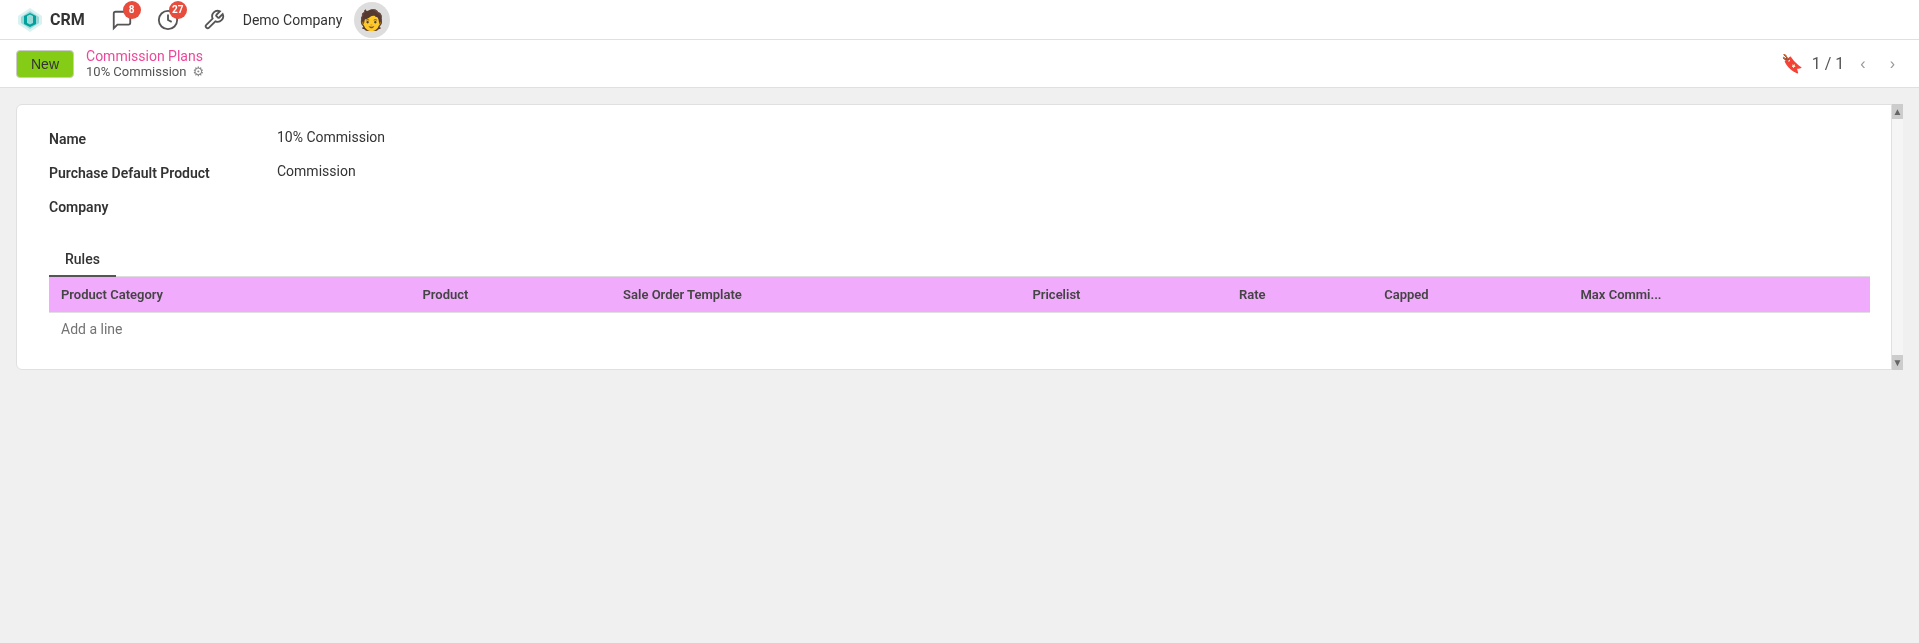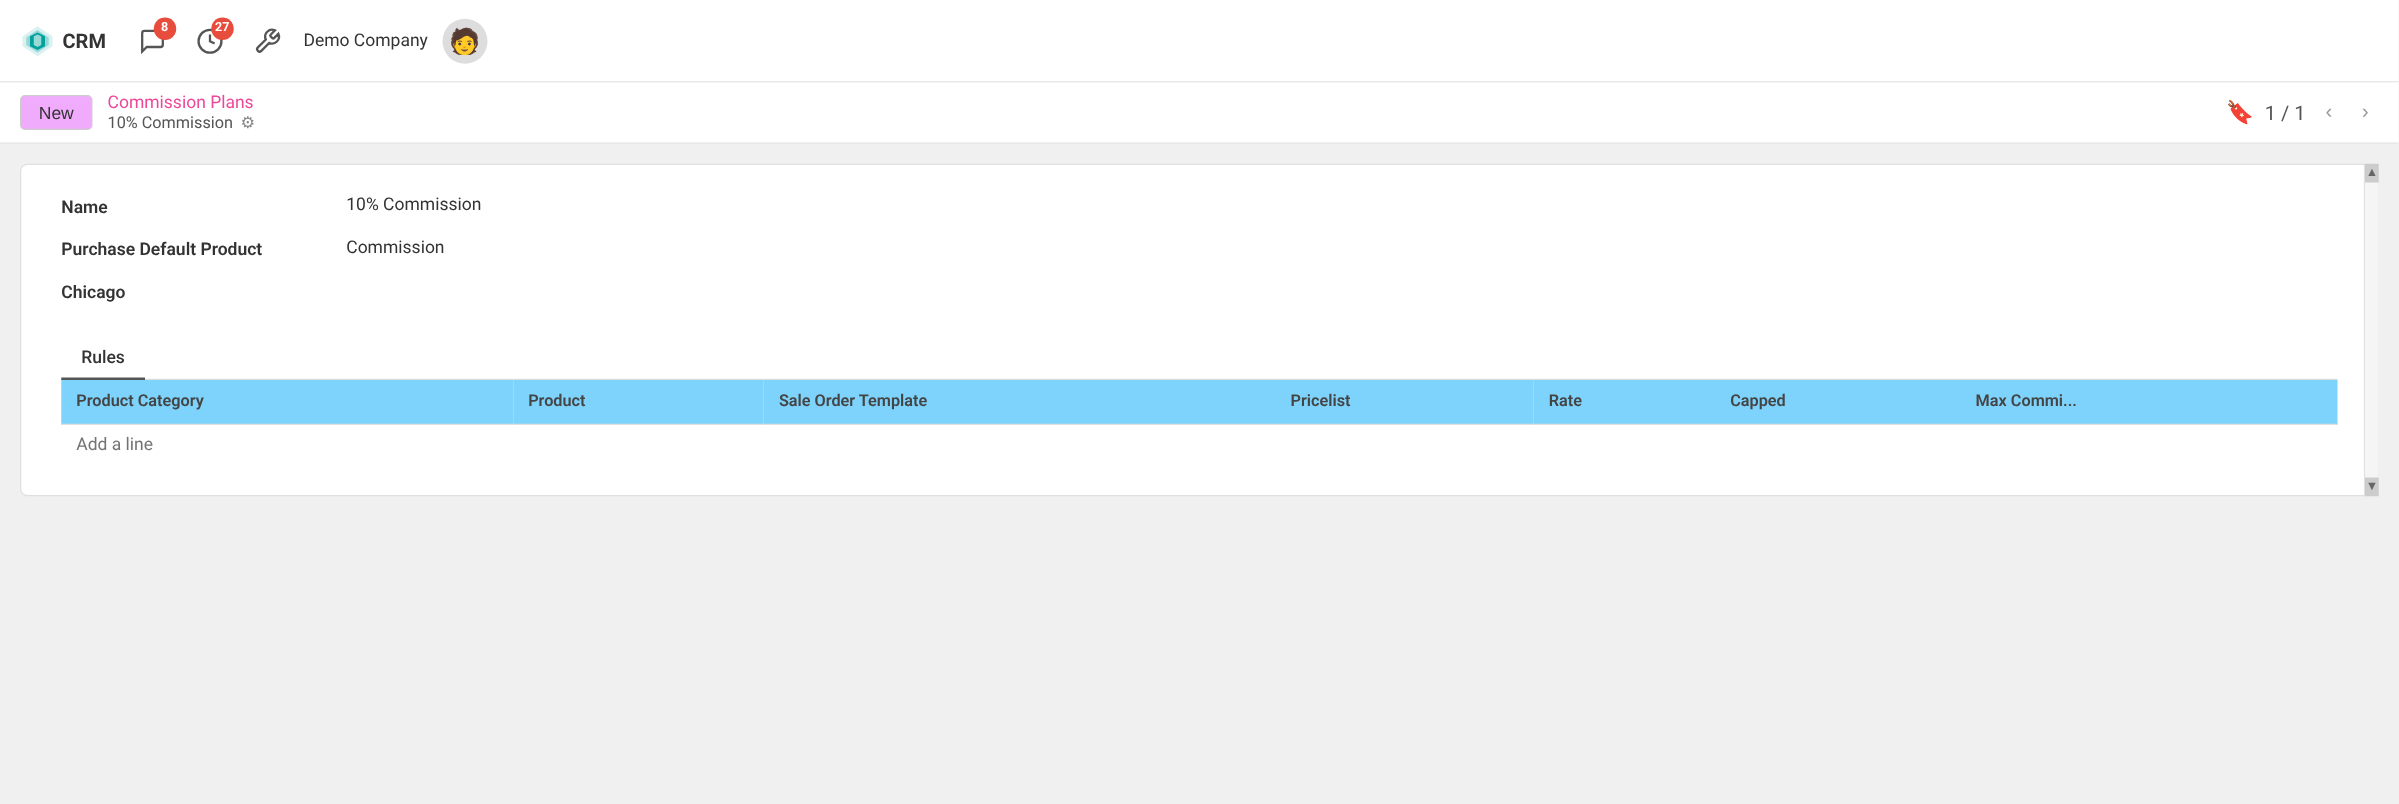--- a/index.html
+++ b/index.html
@@ -4,21 +4,21 @@
   <style>
     * { box-sizing: border-box; margin: 0; padding: 0; }
     body { font-family: -apple-system, BlinkMacSystemFont, 'Segoe UI', Roboto, sans-serif; background: #f0f0f0; color: #333; font-size: 14px; }
 
     
     .topnav {
       background: #fff;
       display: flex;
       align-items: center;
       padding: 0 16px;
-      height: 66px;
+      height: 40px;
       border-bottom: 1px solid #e0e0e0;
       gap: 20px;
     }
     .topnav-logo {
       display: flex;
       align-items: center;
       gap: 6px;
       font-weight: 700;
       font-size: 16px;
       color: #333;
@@ -88,21 +88,21 @@
     .actionbar {
       background: #fff;
       border-bottom: 1px solid #e0e0e0;
       padding: 8px 16px;
       display: flex;
       align-items: center;
       gap: 12px;
     }
     .btn-new {
       border: 1px solid #ccc;
-      background: #f0abfc;
+      background: #84cc16;
       padding: 5px 14px;
       border-radius: 4px;
       cursor: pointer;
       font-size: 14px;
       color: #333;
     }
     .breadcrumb {
       display: flex;
       flex-direction: column;
     }
@@ -200,21 +200,21 @@
       border-collapse: collapse;
       margin-top: 0;
     }
     .rules-table th {
       text-align: left;
       padding: 10px 12px;
       font-weight: 600;
       font-size: 13px;
       color: #444;
       border-bottom: 1px solid #e0e0e0;
-      background: #7dd3fc;
+      background: #f0abfc;
     }
     .add-line-link {
       color: #737373;
       cursor: pointer;
       font-size: 14px;
       padding: 8px 12px;
       display: inline-block;
       text-align: center;
     }
 
@@ -306,21 +306,21 @@
   <div class="form-card-wrapper">
     <div class="form-card">
 
       <div class="form-fields">
         <div class="field-label">Name</div>
         <div class="field-value">10% Commission</div>
 
         <div class="field-label">Purchase Default Product</div>
         <div class="field-value">Commission</div>
 
-        <div class="field-label">Chicago</div>
+        <div class="field-label">Company</div>
       </div>
 
       <div class="tabs">
         <div class="tab active">Rules</div>
       </div>
 
       <table class="rules-table">
         <thead>
           <tr>
             <th>Product Category</th>

